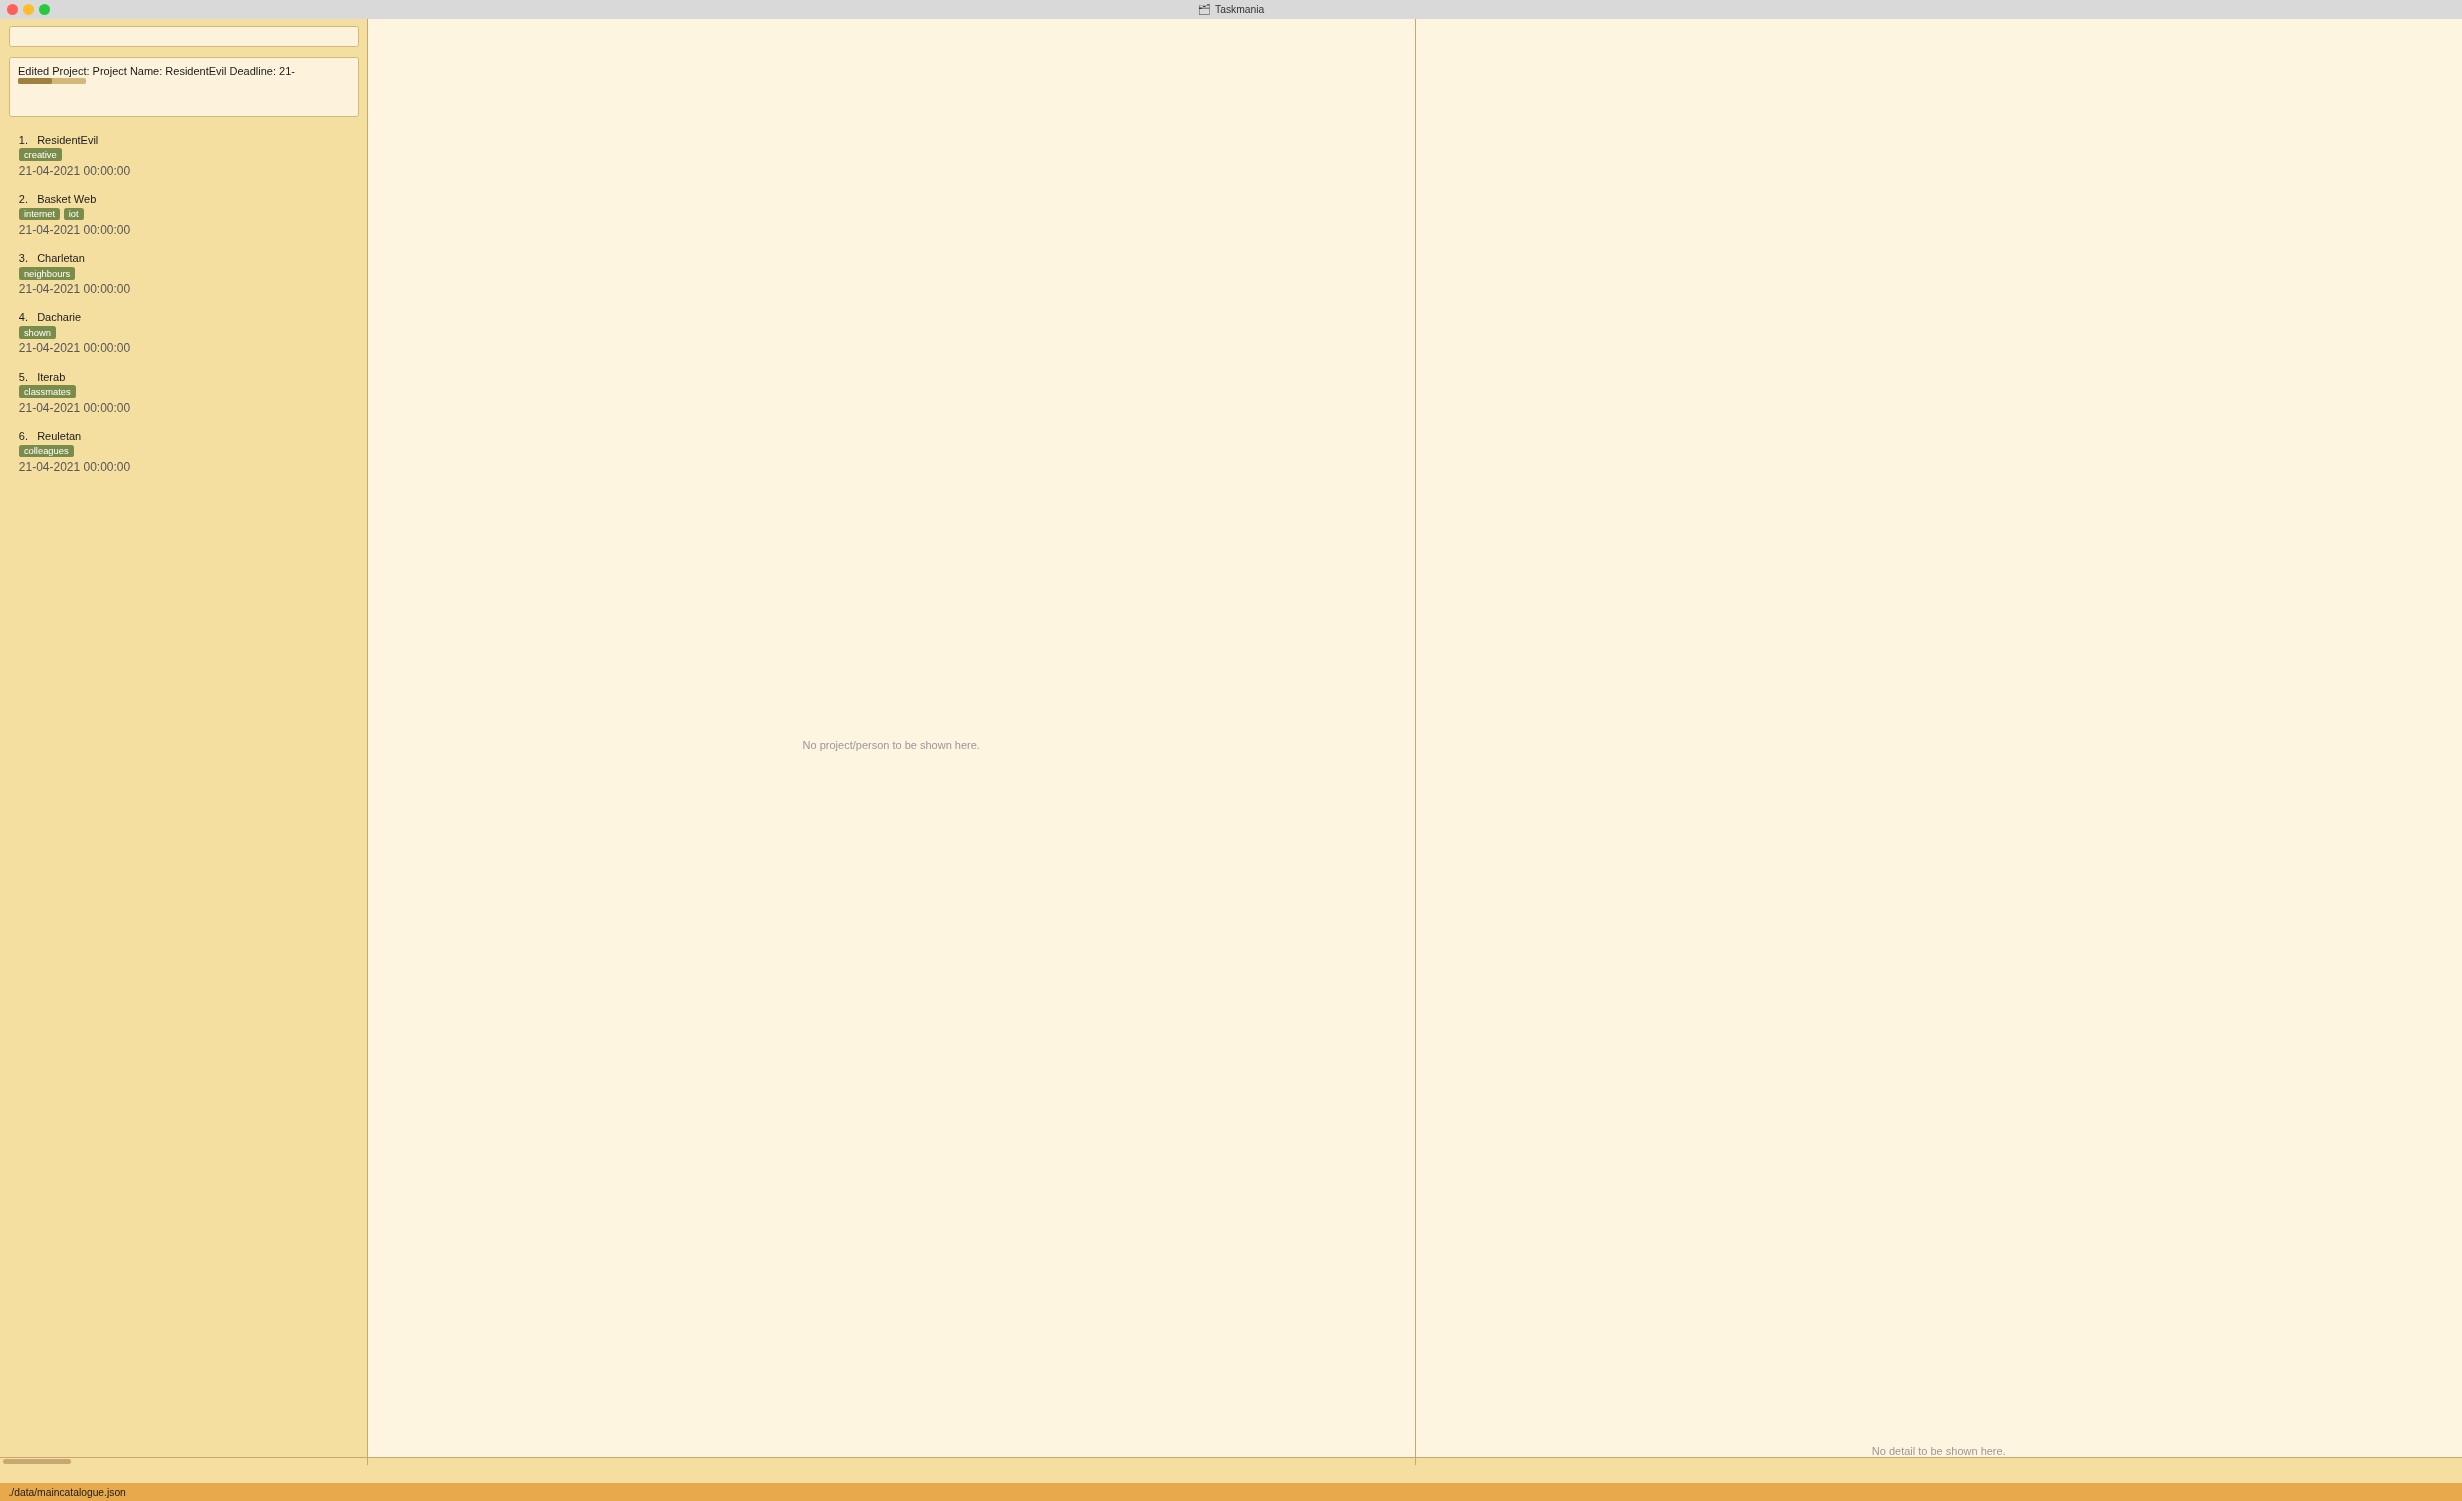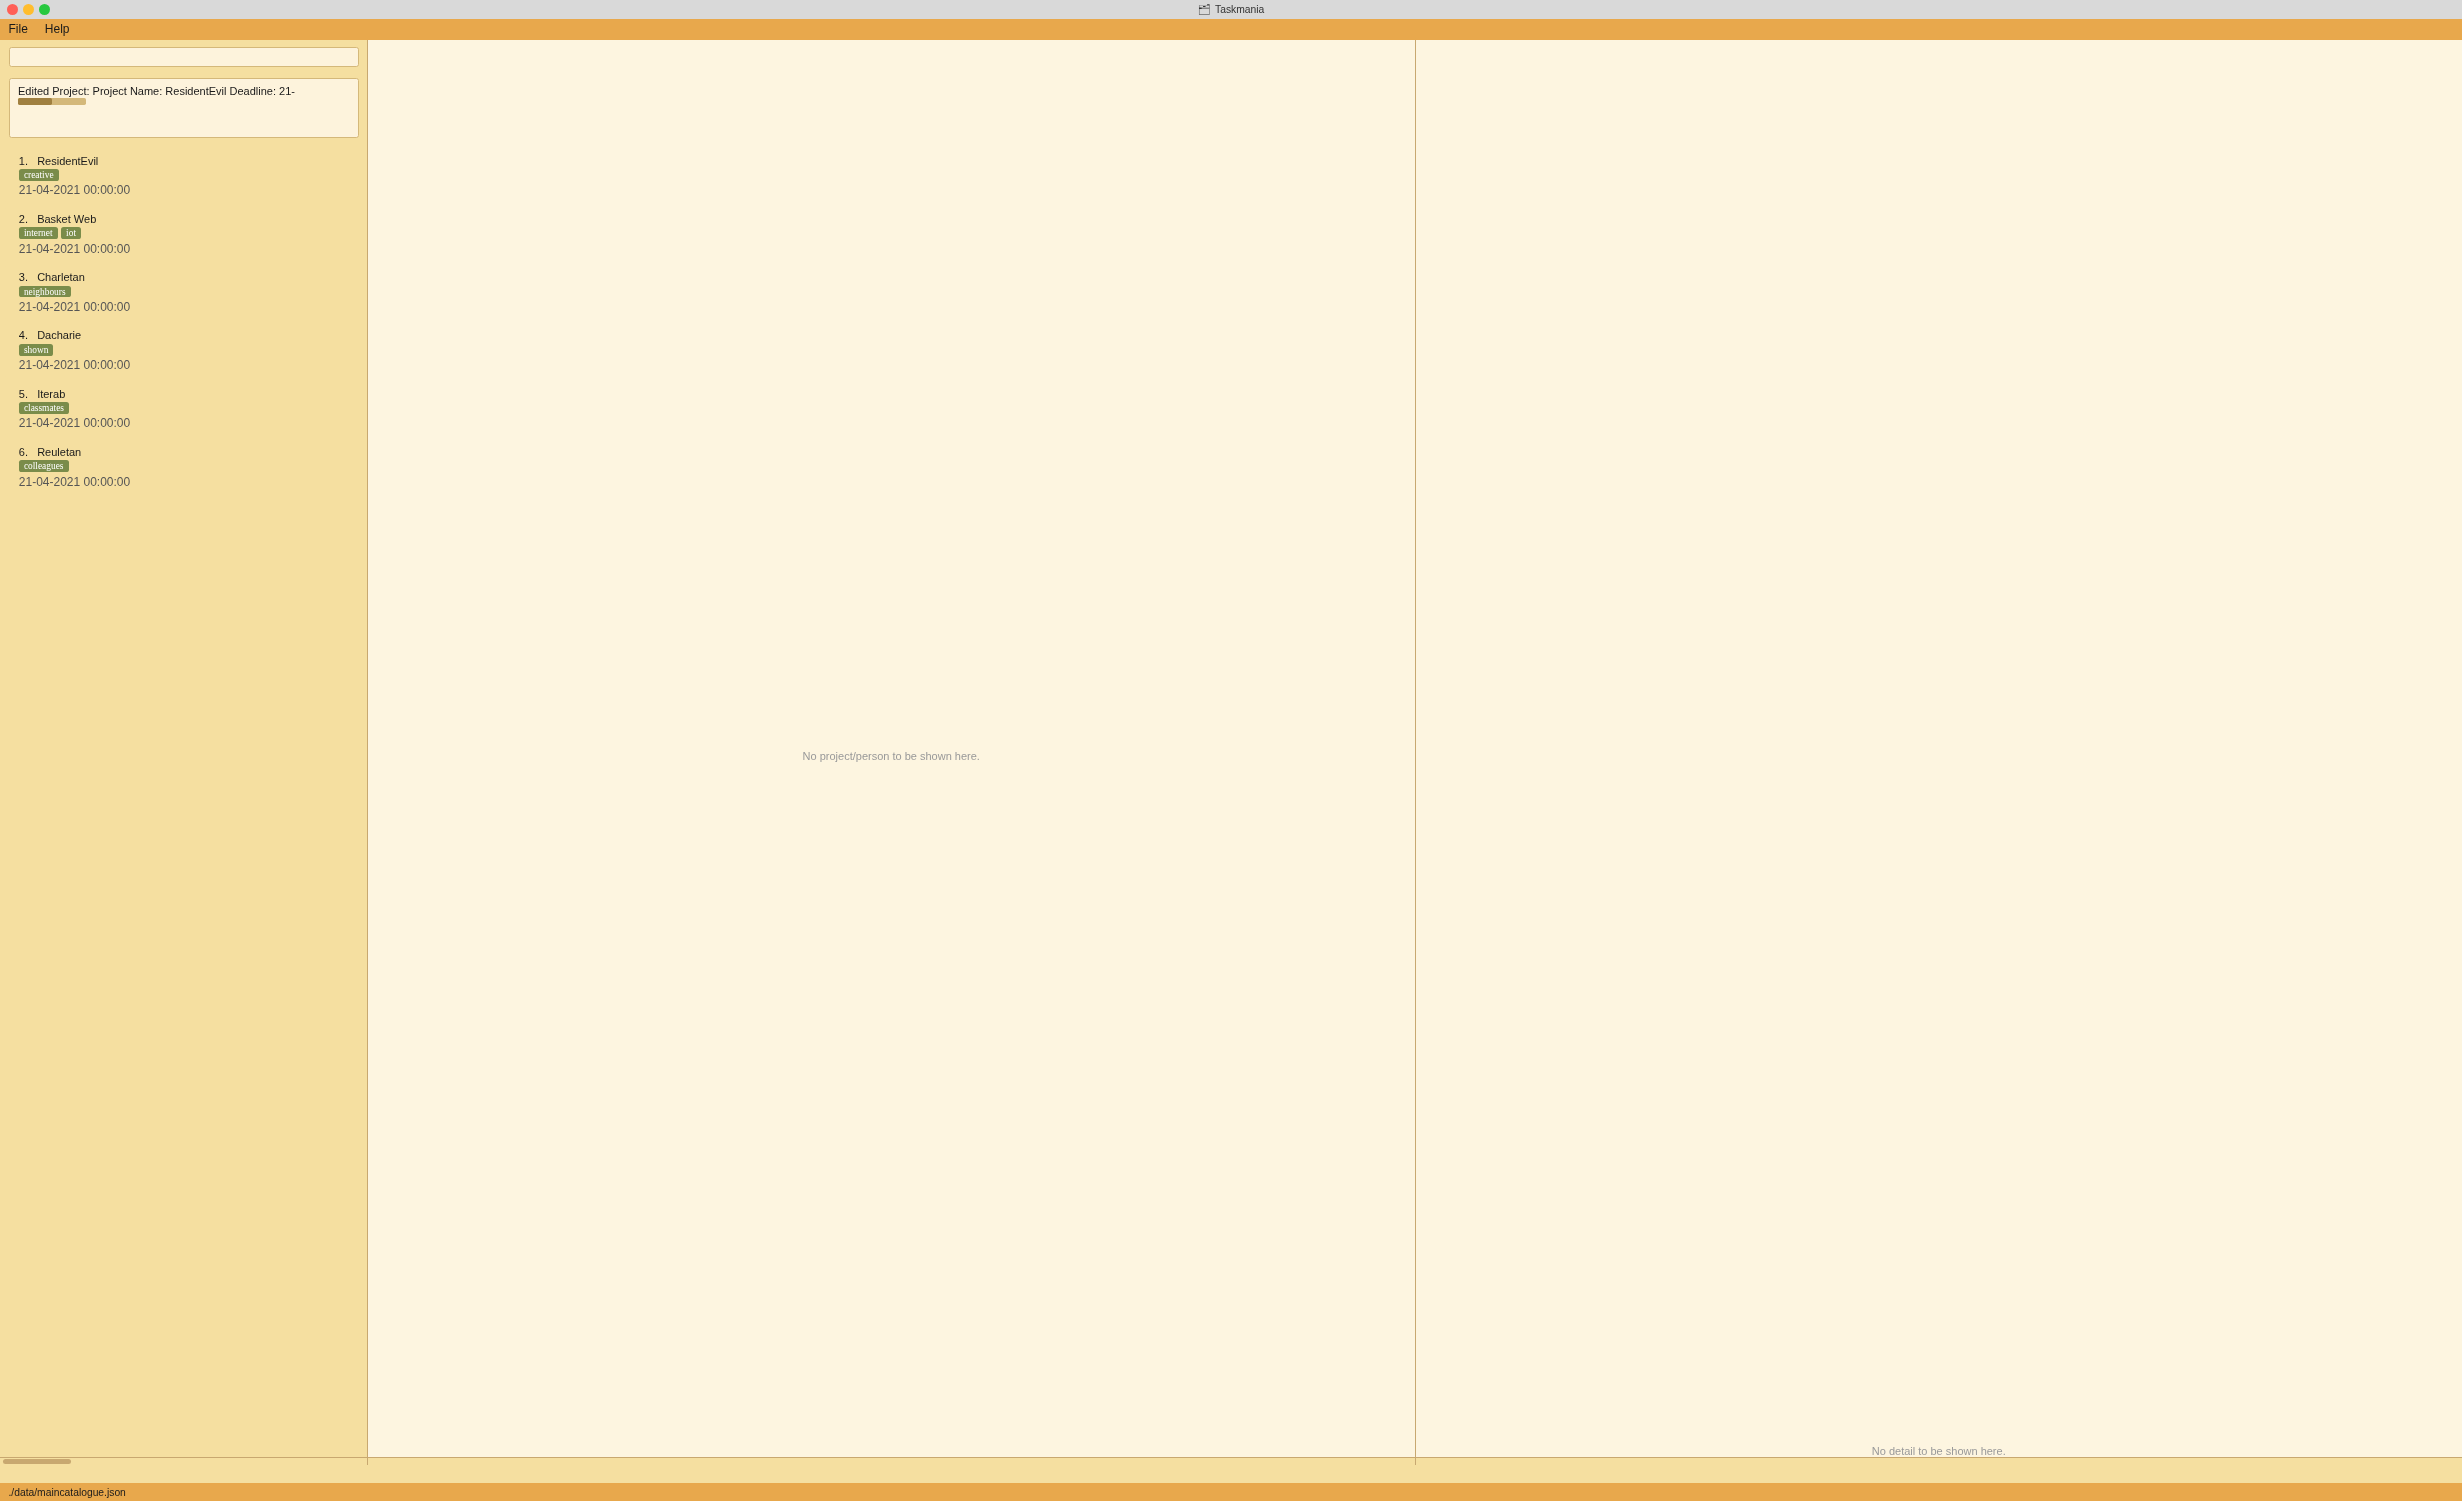--- a/index.html
+++ b/index.html
@@ -156,21 +156,20 @@
       margin-bottom: 2.6px;
     }
 
     .tag {
       display: inline-block;
       background: #7a8c4a;
       color: #fff;
       font-size: 9.4px;
       padding: 0.9px 5.1px;
       border-radius: 2.6px;
-      font-family: Liberation Serif, serif;
     }
 
     .project-date {
       font-size: 12px;
       color: #555;
     }
 
     .middle-panel {
       flex: 1;
       background: #fdf5e0;
@@ -233,24 +232,20 @@
     <div class="traffic-light tl-max"></div>
   </div>
   <div class="title-text">
     <span>🗂</span>
     <span>Taskmania</span>
   </div>
 </div>
 
 <div class="app-container">
 
-  <div class="menu-bar">
-    <span class="menu-item">File</span>
-    <span class="menu-item">Help</span>
-  </div>
 
   <div class="main-layout">
 
     <div class="left-panel">
 
       <div class="search-area">
         <input class="search-input" type="text" placeholder="" style="">
       </div>
 
       <div class="edited-project-box">

